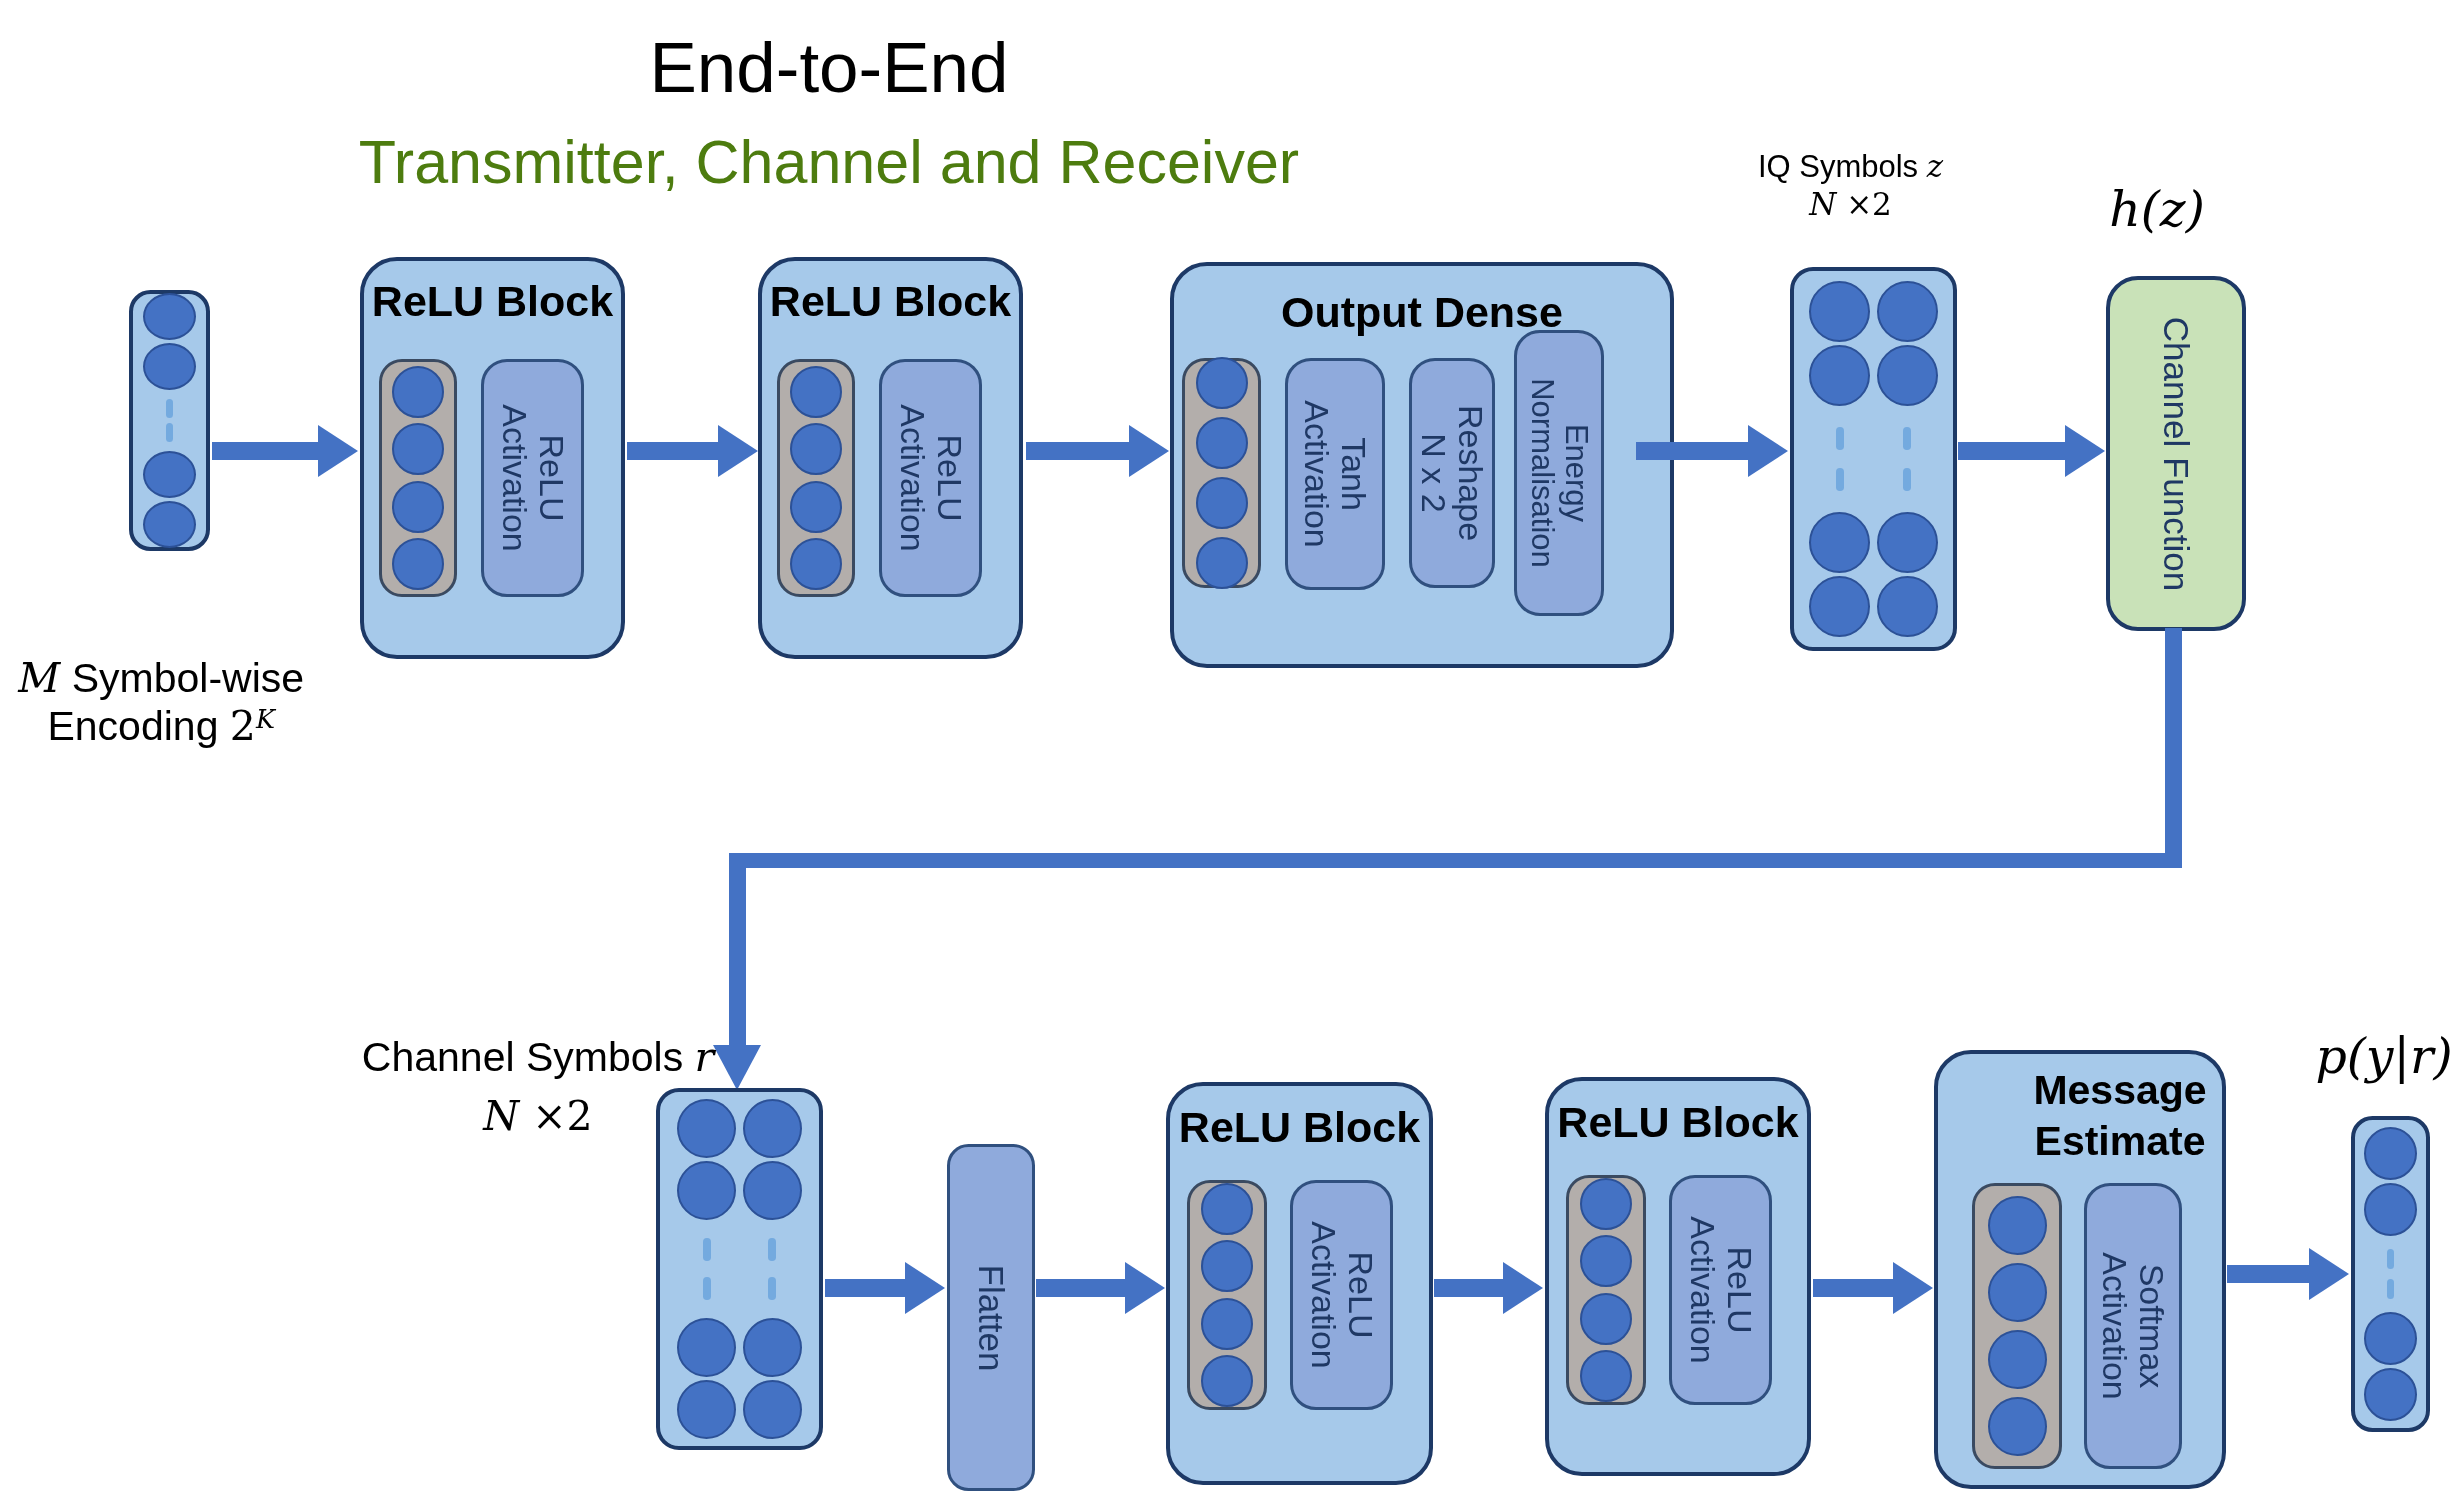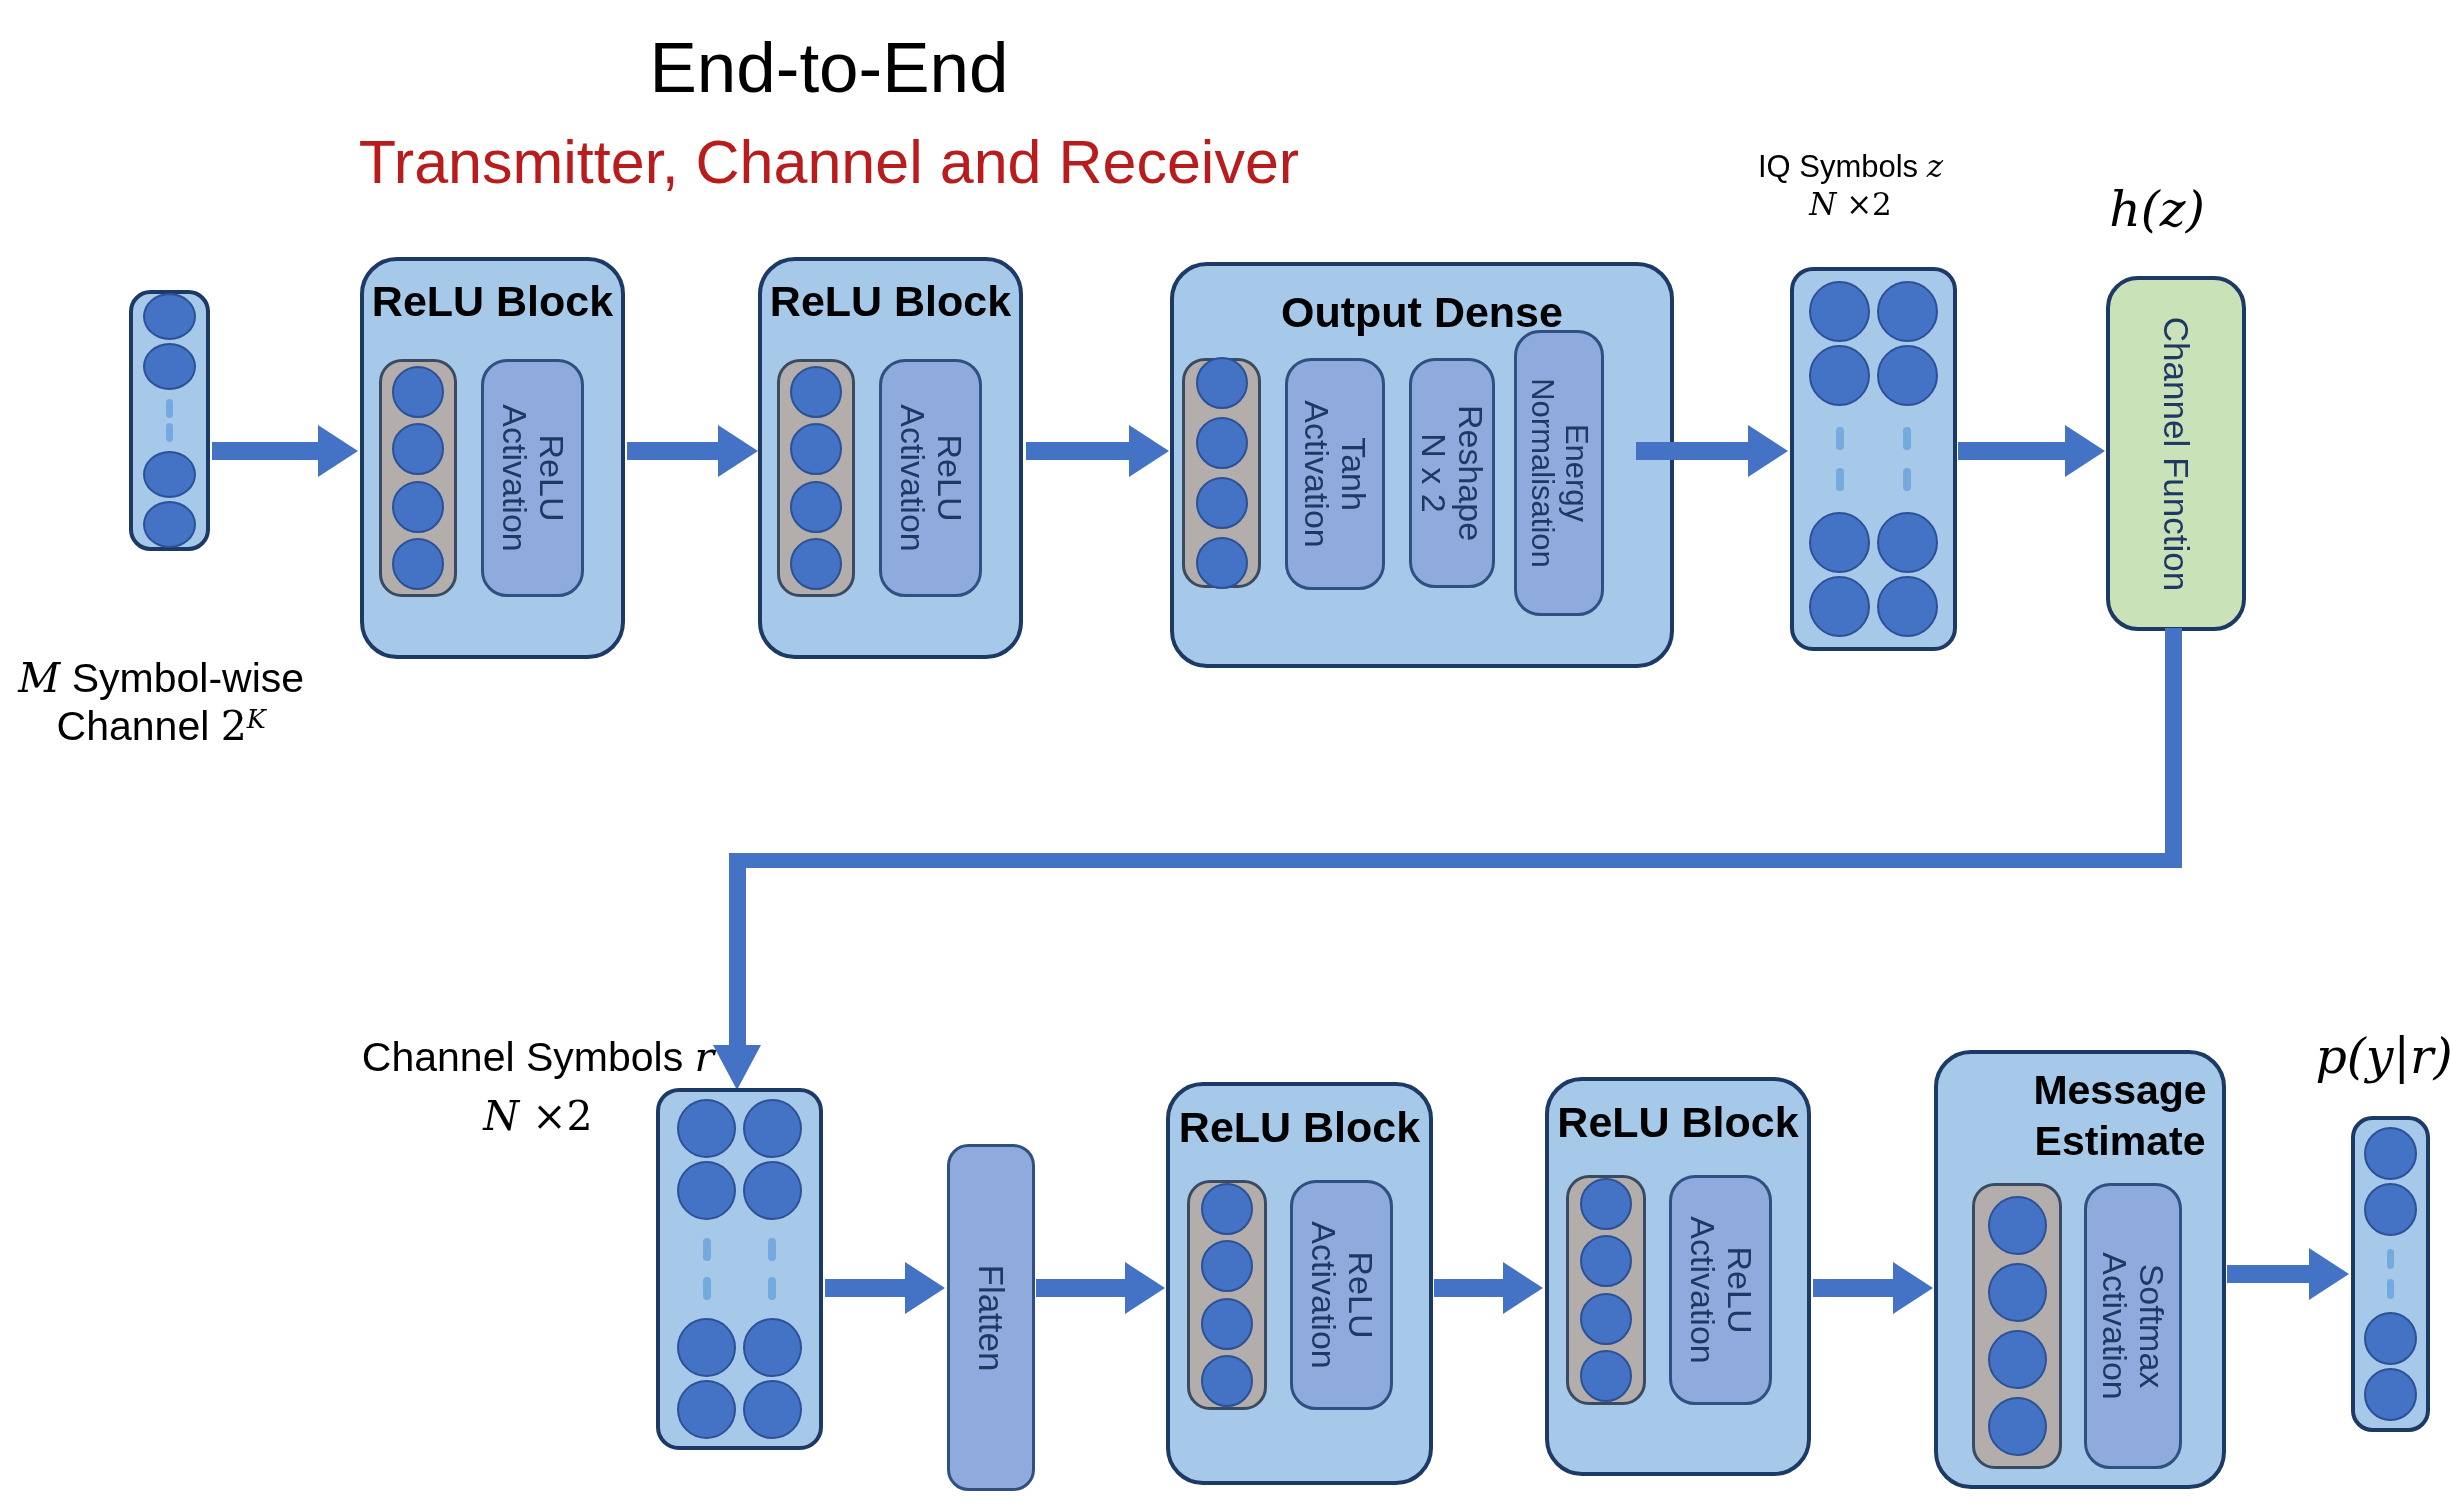--- a/index.html
+++ b/index.html
@@ -45,21 +45,21 @@
                 border-bottom:26px solid transparent;border-left:40px solid var(--arrow);flex:none;}
   .conn{position:absolute;background:var(--arrow);}
   .vhead{position:absolute;width:0;height:0;border-left:24.6px solid transparent;
          border-right:24.6px solid transparent;border-top:45px solid var(--arrow);}
   
   .lbl{position:absolute;text-align:center;color:#000;}
   .mi{font-family:"DejaVu Serif",serif;font-style:italic;}
   .mn{font-family:"DejaVu Serif",serif;}
   .sup{font-family:"DejaVu Serif",serif;font-style:italic;font-size:0.62em;vertical-align:12.3px;}
   .title1{position:absolute;left:445px;top:6.1px;width:768px;text-align:center;font-size:71px;color:#000;}
-  .title2{position:absolute;left:253px;top:106px;width:1152px;text-align:center;font-size:61px;color:#b91c1c;}
+  .title2{position:absolute;left:253px;top:106px;width:1152px;text-align:center;font-size:61px;color:#4d7c0f;}
 </style>
 </head>
 <body>
 
 <div id="canvas">
 
   <div class="title1">End-to-End</div>
   <div class="title2">Transmitter, Channel and Receiver</div>
 
   <div class="ncol" style="left:129px;top:269px;width:81px;height:261px;">
@@ -68,21 +68,21 @@
     <div class="dashzone" style="height:54px;">
       <div class="dash" style="height:18.4px;"></div>
       <div class="dash" style="height:18.4px;"></div>
     </div>
     <div class="circ ell"></div>
     <div class="circ ell"></div>
   </div>
 
   <div class="lbl" style="left:7.7px;top:634px;width:307px;font-size:41px;line-height:1.17;">
     <div><span class="mi">M</span><span> Symbol-wise</span></div>
-    <div><span>Channel </span><span class="mn">2</span><span class="sup">K</span></div>
+    <div><span>Encoding </span><span class="mn">2</span><span class="sup">K</span></div>
   </div>
 
   <div class="harrow" style="left:212px;top:404px;width:146px;">
     <div class="shaft"></div>
       <div class="head"></div>
   </div>
 
   <div class="blk" style="left:360px;top:236px;width:265px;height:402px;">
     <div class="blk-title" style="top:14px;">ReLU Block</div>
     <div class="grayc" style="left:15.4px;top:98px;width:78px;height:238px;gap:5.4px;">

